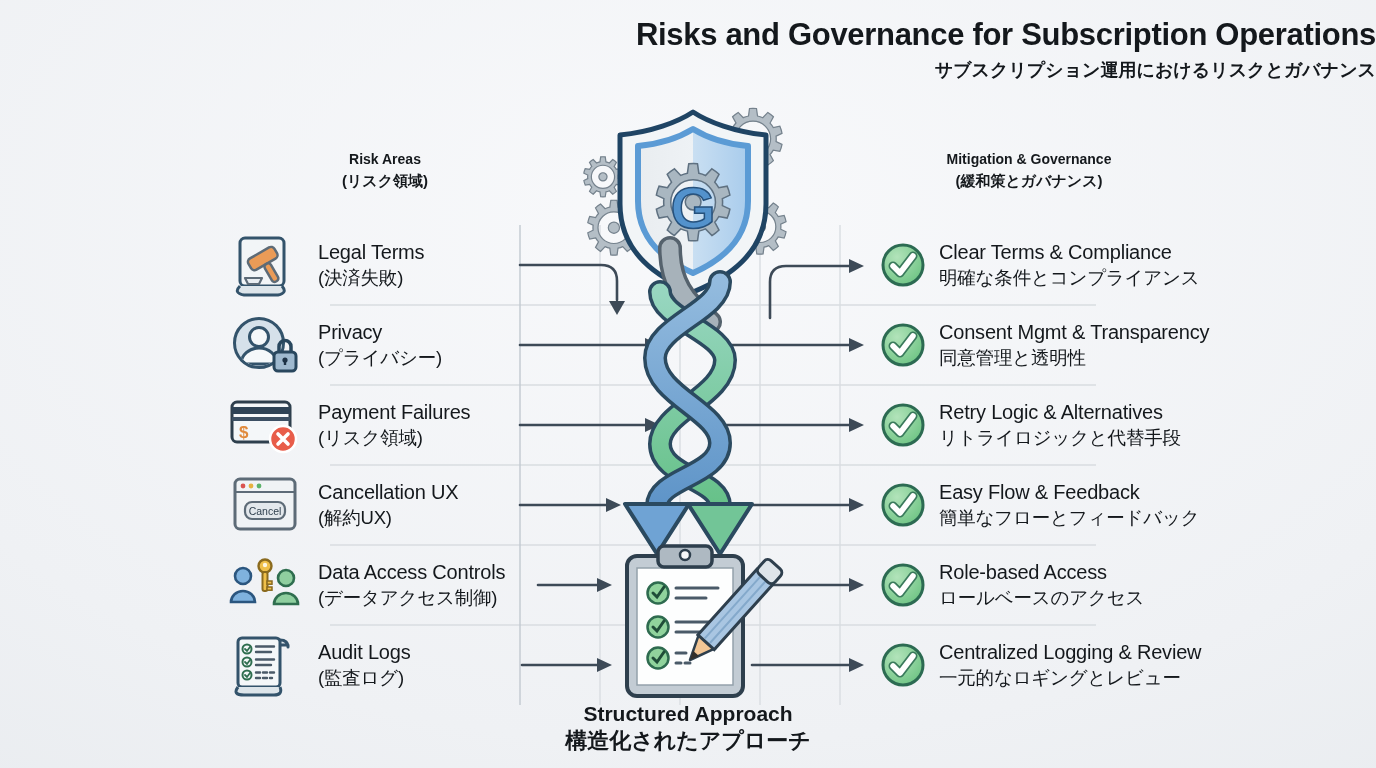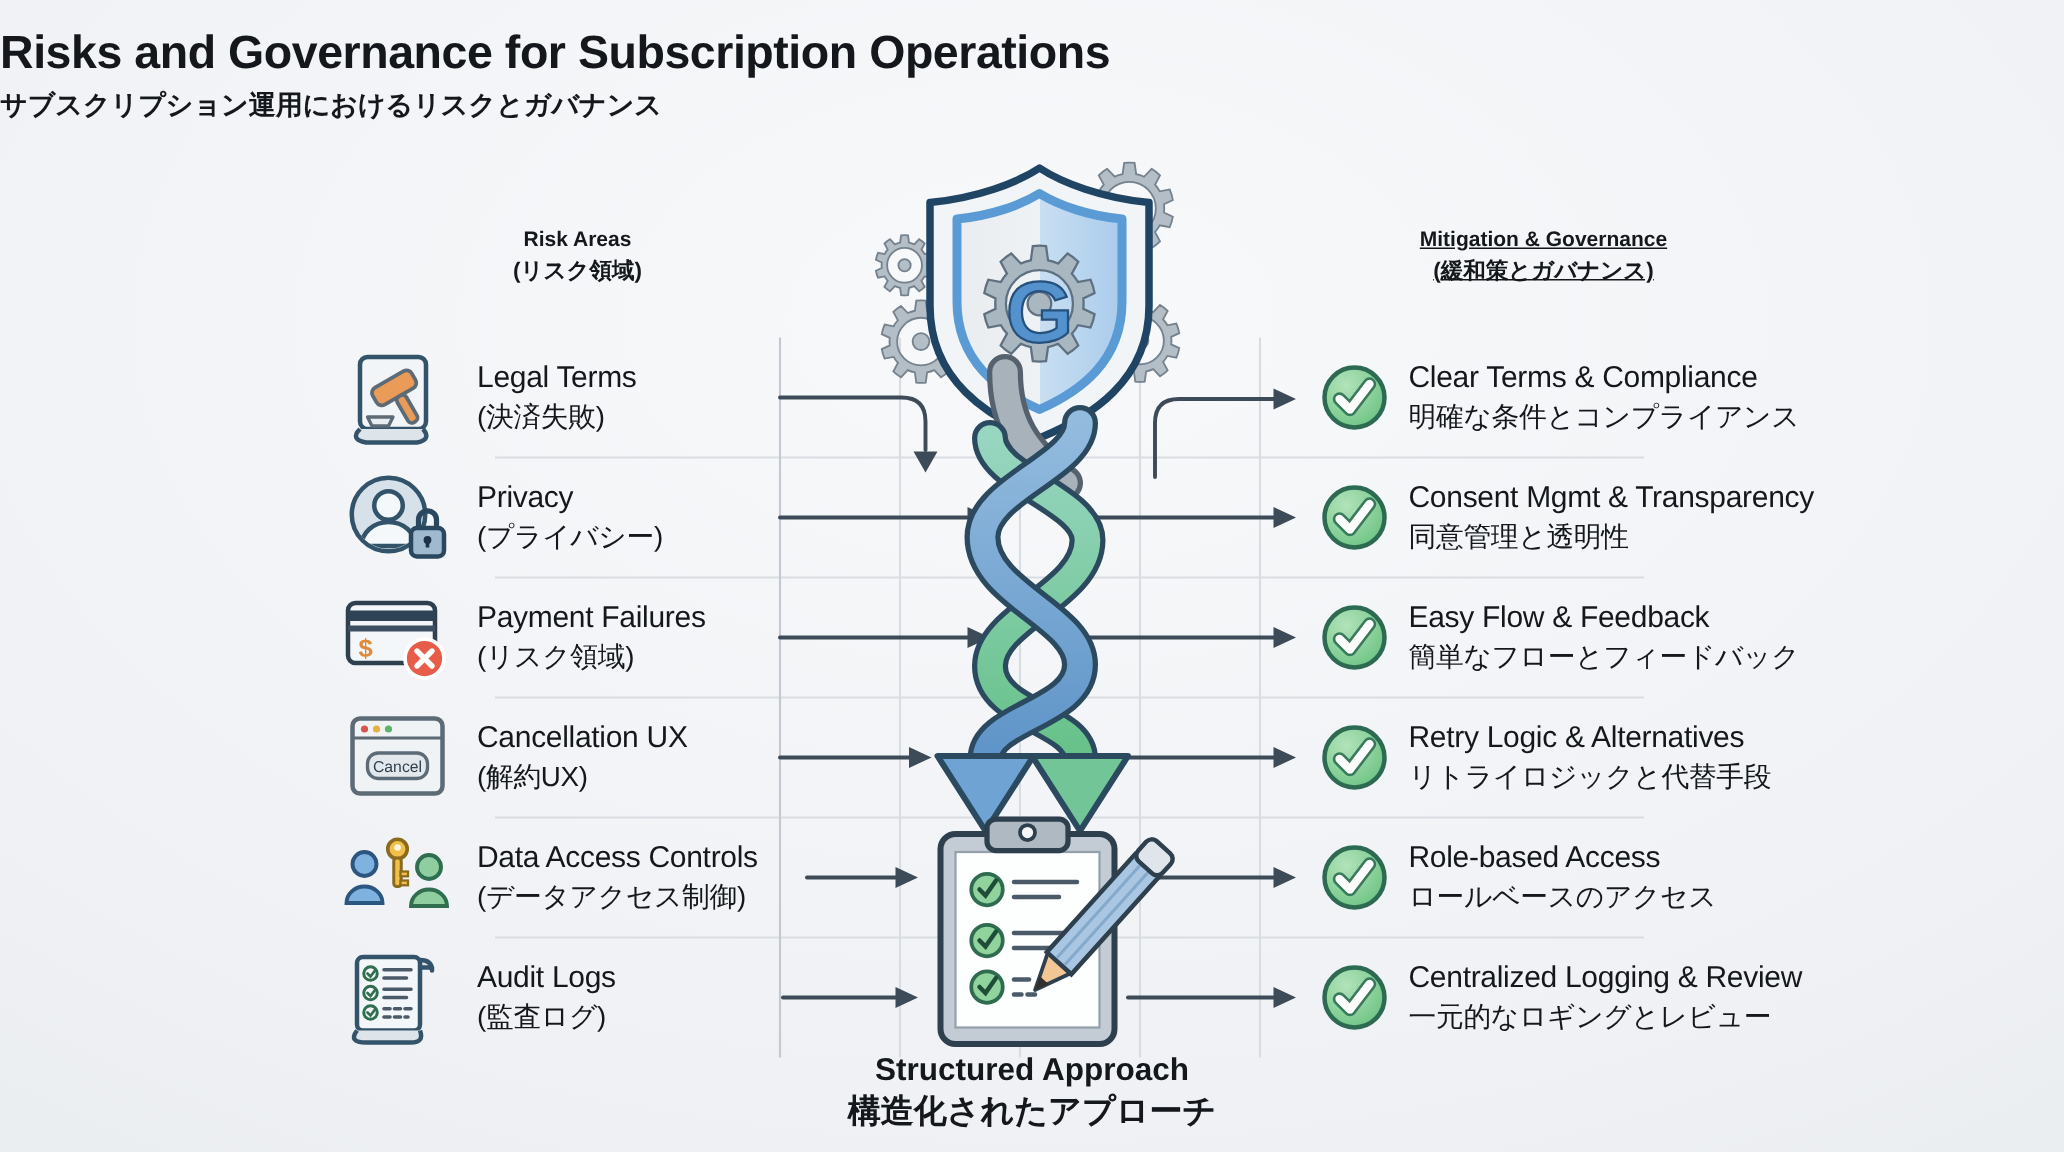--- a/index.html
+++ b/index.html
@@ -3,28 +3,28 @@
 <meta charset="utf-8">
 <style>
   html,body{margin:0;padding:0;background:#d8dce0;}
   .canvas{
     position:relative;width:1376px;height:768px;overflow:hidden;
     background:radial-gradient(115% 125% at 50% 28%, #f8f9fb 0%, #eff1f4 55%, #e3e7eb 100%);
     font-family:"Liberation Sans","DejaVu Sans",sans-serif;color:#14181c;
   }
   svg{display:block}
   .layer{position:absolute;left:0;top:0;}
-  .title{position:absolute;top:16px;left:0;right:0;text-align:left;font-weight:700;line-height:1.25;}
+  .title{position:absolute;top:16px;left:0;right:0;text-align:right;font-weight:700;line-height:1.25;}
   .title .en{font-size:31px;letter-spacing:-0.3px;}
   .title .ja{font-size:18px;margin-top:4px;}
   .col-header{position:absolute;text-align:center;font-weight:700;line-height:1.4;}
   .col-header .en{font-size:14px;}
   .col-header .ja{font-size:15px;}
   #left-header{left:225px;top:150px;width:320px;}
-  #right-header{left:868px;top:150px;width:322px;text-decoration:underline;}
+  #right-header{left:868px;top:150px;width:322px;}
   .col{position:absolute;top:225px;}
   #left-col{left:225px;width:300px;}
   #right-col{left:880px;width:380px;}
   .row{height:80px;display:flex;align-items:center;gap:13px;}
   .icon-box{flex:0 0 80px;display:flex;justify-content:center;align-items:center;}
   #right-col .icon-box{flex:0 0 46px;}
   .item-text{font-weight:400;font-size:20px;line-height:25px;letter-spacing:-0.2px;white-space:nowrap;}
   .item-text .ja{font-size:18.5px;}
   .caption{position:absolute;left:508px;top:700px;width:360px;text-align:center;font-weight:700;line-height:1.3;}
   .caption .en{font-size:21px;}
@@ -331,36 +331,36 @@
 
     <div class="row">
       <div class="icon-box">
         <svg width="46" height="46" viewBox="0 0 46 46">
           <circle cx="23" cy="23" r="20" fill="url(#gradCheck)" stroke="#2c6b52" stroke-width="3"></circle>
           <path d="M13,24 L20,31 L33,14" fill="none" stroke="#3a7a5c" stroke-width="9" stroke-linecap="round" stroke-linejoin="round"></path>
           <path d="M13,24 L20,31 L33,14" fill="none" stroke="#ffffff" stroke-width="5.5" stroke-linecap="round" stroke-linejoin="round"></path>
         </svg>
       </div>
       <div class="item-text">
+        <div>Retry Logic &amp; Alternatives</div>
+        <div class="ja">リトライロジックと代替手段</div>
+      </div>
+    </div>
+
+    <div class="row">
+      <div class="icon-box">
+        <svg width="46" height="46" viewBox="0 0 46 46">
+          <circle cx="23" cy="23" r="20" fill="url(#gradCheck)" stroke="#2c6b52" stroke-width="3"></circle>
+          <path d="M13,24 L20,31 L33,14" fill="none" stroke="#3a7a5c" stroke-width="9" stroke-linecap="round" stroke-linejoin="round"></path>
+          <path d="M13,24 L20,31 L33,14" fill="none" stroke="#ffffff" stroke-width="5.5" stroke-linecap="round" stroke-linejoin="round"></path>
+        </svg>
+      </div>
+      <div class="item-text">
         <div>Easy Flow &amp; Feedback</div>
         <div class="ja">簡単なフローとフィードバック</div>
-      </div>
-    </div>
-
-    <div class="row">
-      <div class="icon-box">
-        <svg width="46" height="46" viewBox="0 0 46 46">
-          <circle cx="23" cy="23" r="20" fill="url(#gradCheck)" stroke="#2c6b52" stroke-width="3"></circle>
-          <path d="M13,24 L20,31 L33,14" fill="none" stroke="#3a7a5c" stroke-width="9" stroke-linecap="round" stroke-linejoin="round"></path>
-          <path d="M13,24 L20,31 L33,14" fill="none" stroke="#ffffff" stroke-width="5.5" stroke-linecap="round" stroke-linejoin="round"></path>
-        </svg>
-      </div>
-      <div class="item-text">
-        <div>Retry Logic &amp; Alternatives</div>
-        <div class="ja">リトライロジックと代替手段</div>
       </div>
     </div>
 
     <div class="row">
       <div class="icon-box">
         <svg width="46" height="46" viewBox="0 0 46 46">
           <circle cx="23" cy="23" r="20" fill="url(#gradCheck)" stroke="#2c6b52" stroke-width="3"></circle>
           <path d="M13,24 L20,31 L33,14" fill="none" stroke="#3a7a5c" stroke-width="9" stroke-linecap="round" stroke-linejoin="round"></path>
           <path d="M13,24 L20,31 L33,14" fill="none" stroke="#ffffff" stroke-width="5.5" stroke-linecap="round" stroke-linejoin="round"></path>
         </svg>

